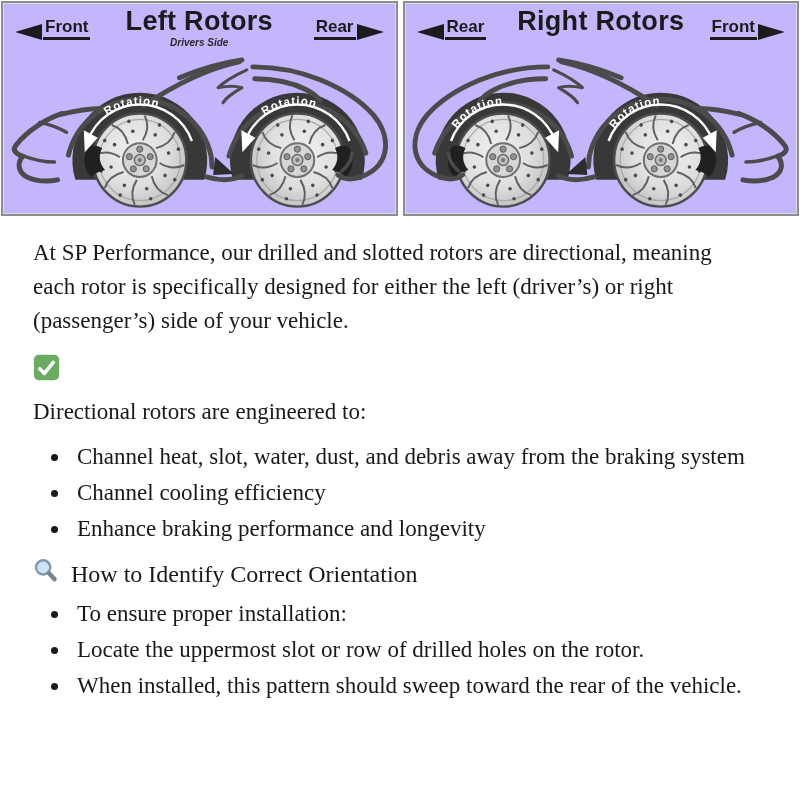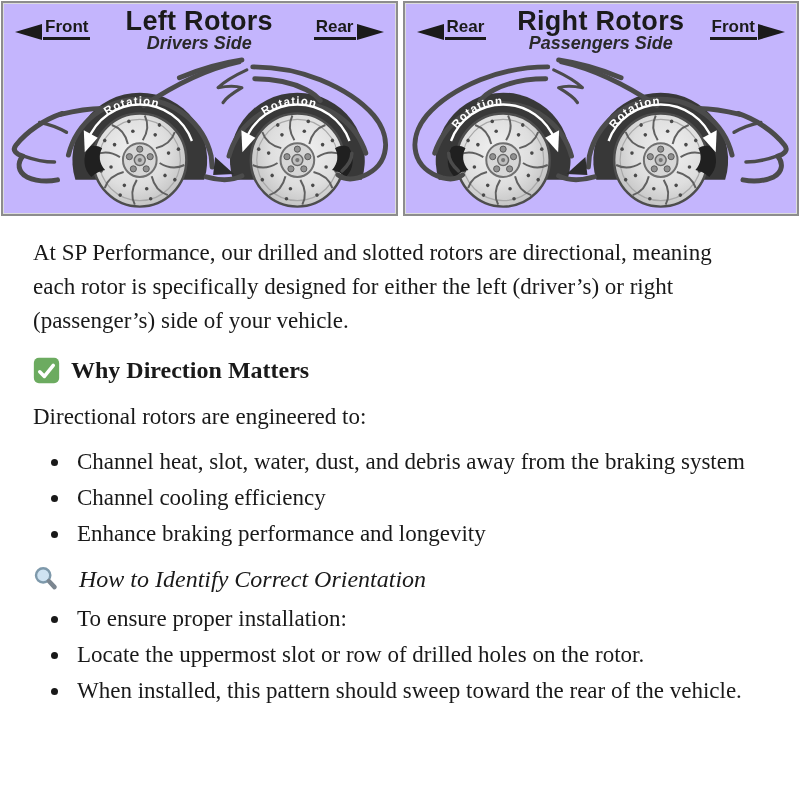--- a/index.html
+++ b/index.html
@@ -14,38 +14,38 @@
     overflow:hidden;
   }
   .panel-hdr {
     position:relative; height:50px;
     font-family:"Liberation Sans", sans-serif;
     padding:7px 12px 0 12px;
     display:flex; justify-content:space-between; align-items:flex-start;
   }
   .titlebox { position:absolute; left:0; right:0; top:4px; text-align:center; }
   .panel-title { font-size:27px; font-weight:bold; letter-spacing:.3px; color:#1b1b1b; line-height:28px;text-align:center; }
-  .panel-sub { font-size:18px; font-weight:bold; font-style:italic; color:#2a2a2a; line-height:16px;text-align:center; }
+  .panel-sub { font-size:10px; font-weight:bold; font-style:italic; color:#2a2a2a; line-height:16px;text-align:center; }
   .dir { display:flex; align-items:flex-end; margin-top:8px; }
   .dir-label {
     font-size:17px; font-weight:bold; color:#1b1b1b;
     border-bottom:3px solid #1b1b1b; padding:0 2px 1px 2px; line-height:18px;
   }
   .tri { width:0; height:0; border-top:8px solid transparent; border-bottom:8px solid transparent; margin-bottom:0; }
   .tri-left  { border-right:27px solid #1b1b1b; margin-right:1px; }
   .tri-right { border-left:27px solid #1b1b1b; margin-left:1px; }
   svg.car { display:block; width:100%; height:auto; margin-top:1px; }
 
   
   .content { padding:0 33px; font-size:23px; line-height:34px; }
   .intro { margin-top:20px; max-width:715px; }
   .h-check { margin-top:16px; display:flex; align-items:center; gap:11px;
              font-size:24px; font-weight:bold; line-height:32px; }
-  .h-mag   { margin-top:12px; display:flex; align-items:center; gap:20px;
-             font-size:24px; font-weight:normal; line-height:32px;font-style:italic; }
+  .h-mag   { margin-top:12px; display:flex; align-items:flex-start; gap:12px;
+             font-size:24px; font-weight:normal; line-height:32px; }
   .h-check svg, .h-mag svg { flex:0 0 auto; display:block; }
   .lead { margin-top:14px; }
   ul { margin:11px 0 0 0; padding-left:38px; list-style:disc; }
   ul.list2 { margin-top:7px; }
   li { max-width:680px; padding-left:6px; margin:2px 0; }
 </style>
 </head>
 <body>
 
 <div class="panels">
@@ -167,21 +167,20 @@
   </div>
 
   <div class="panel">
     <div class="panel-hdr">
       <div class="dir">
         <span class="tri tri-left"></span>
         <span class="dir-label">Rear</span>
       </div>
       <div class="titlebox">
         <div class="panel-title">Right Rotors</div>
-        <div class="panel-sub">Passengers Side</div>
       </div>
       <div class="dir">
         <span class="dir-label">Front</span>
         <span class="tri tri-right"></span>
       </div>
     </div>
 
     <svg class="car" viewBox="0 0 396 160">
       <defs>
         <radialGradient id="rgB" cx="42%" cy="40%" r="70%">
@@ -285,21 +284,20 @@
 
 <div class="content">
 
   <p class="intro">At SP Performance, our drilled and slotted rotors are directional, meaning each rotor is specifically designed for either the left (driver’s) or right (passenger’s) side of your vehicle.</p>
 
   <div class="h-check">
     <svg width="27" height="27" viewBox="0 0 32 32">
       <rect x="1" y="1" width="30" height="30" rx="6" fill="#6cab60"></rect>
       <path d="M 8,17.5 L 13.5,23 L 24,10" stroke="#ffffff" stroke-width="4.2" fill="none" stroke-linecap="round" stroke-linejoin="round"></path>
     </svg>
-    <span>Why Direction Matters</span>
   </div>
 
   <p class="lead">Directional rotors are engineered to:</p>
 
   <ul class="list1">
     <li>Channel heat, slot, water, dust, and debris away from the braking system</li>
     <li>Channel cooling efficiency</li>
     <li>Enhance braking performance and longevity</li>
   </ul>
 

